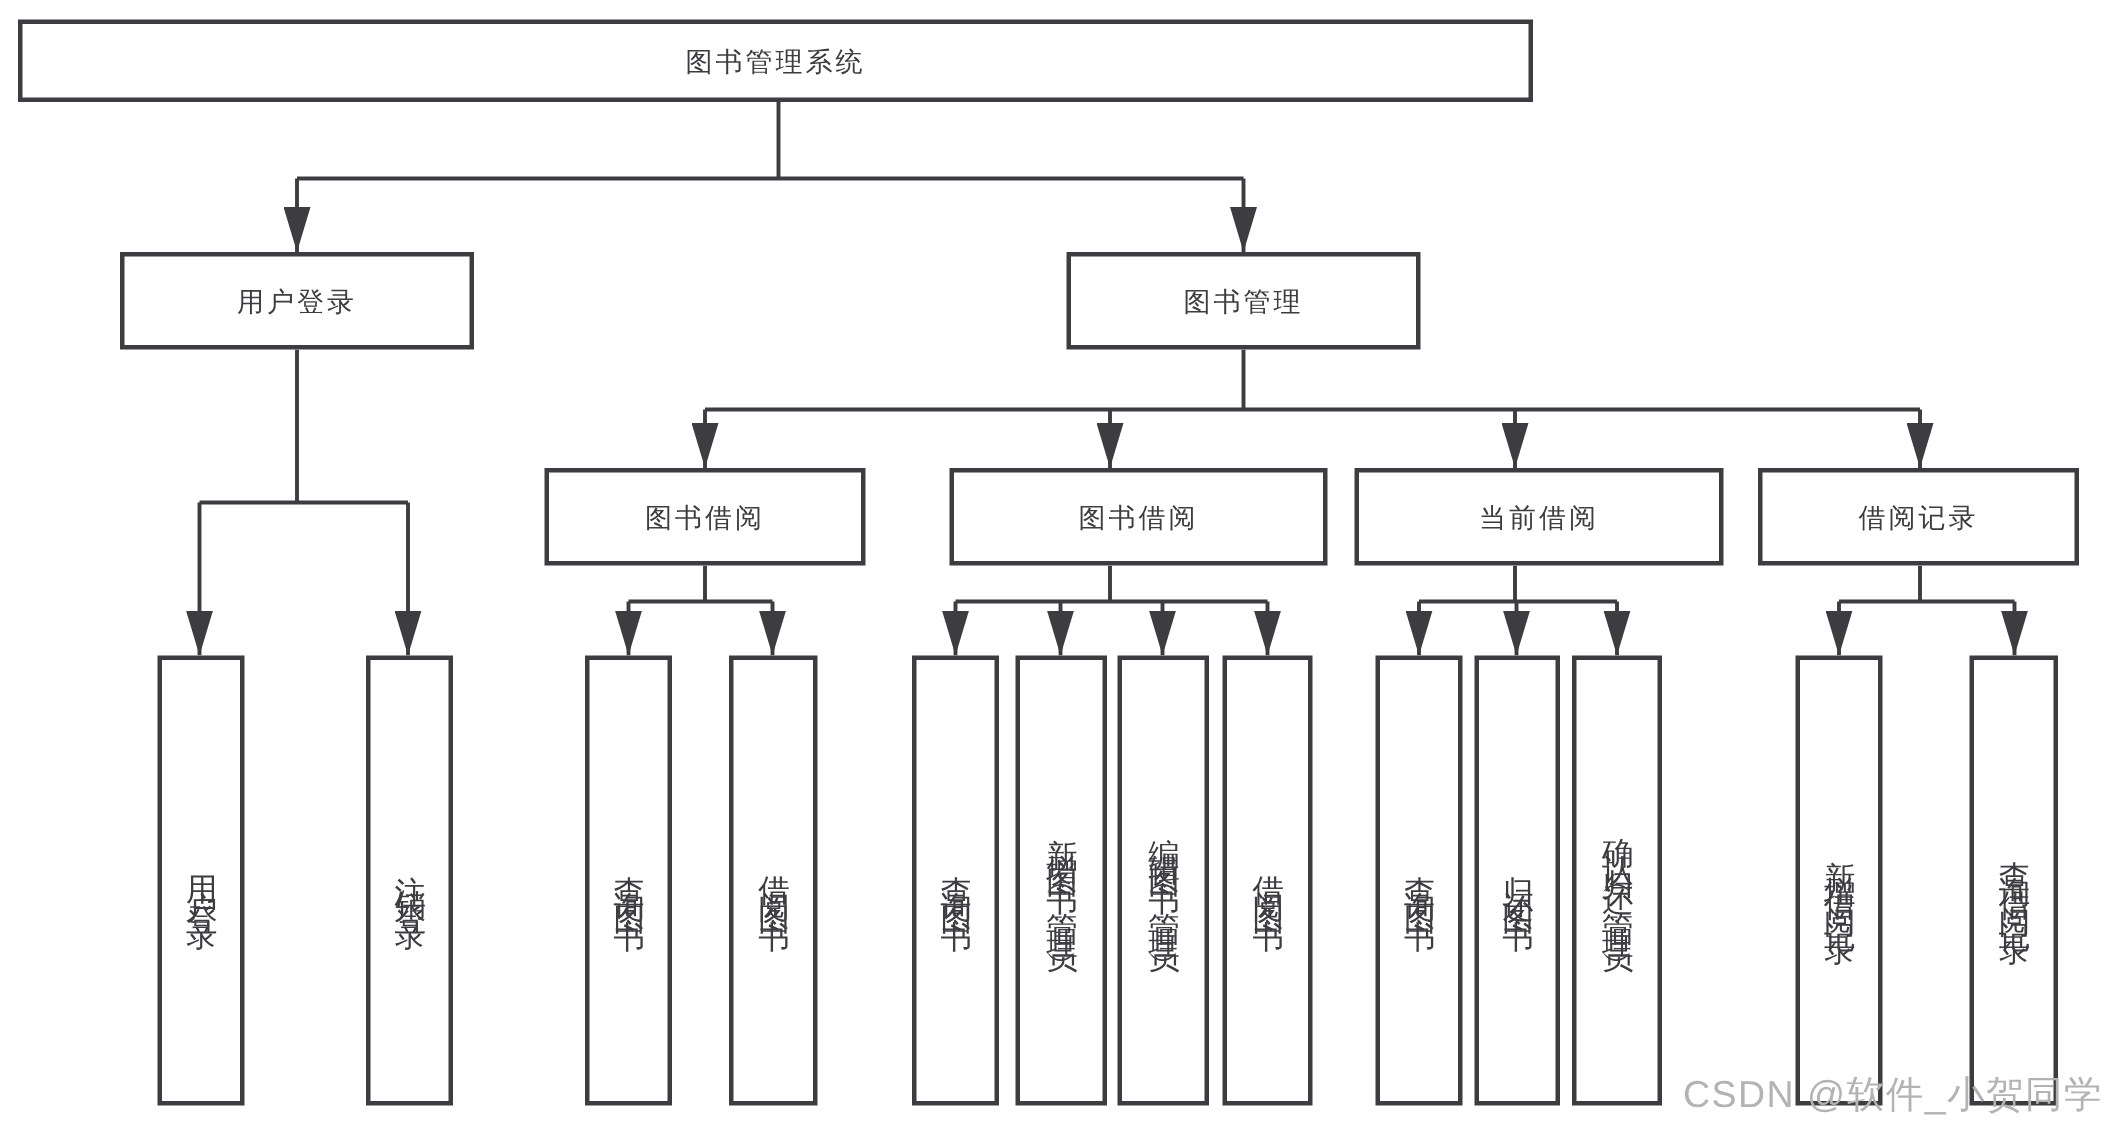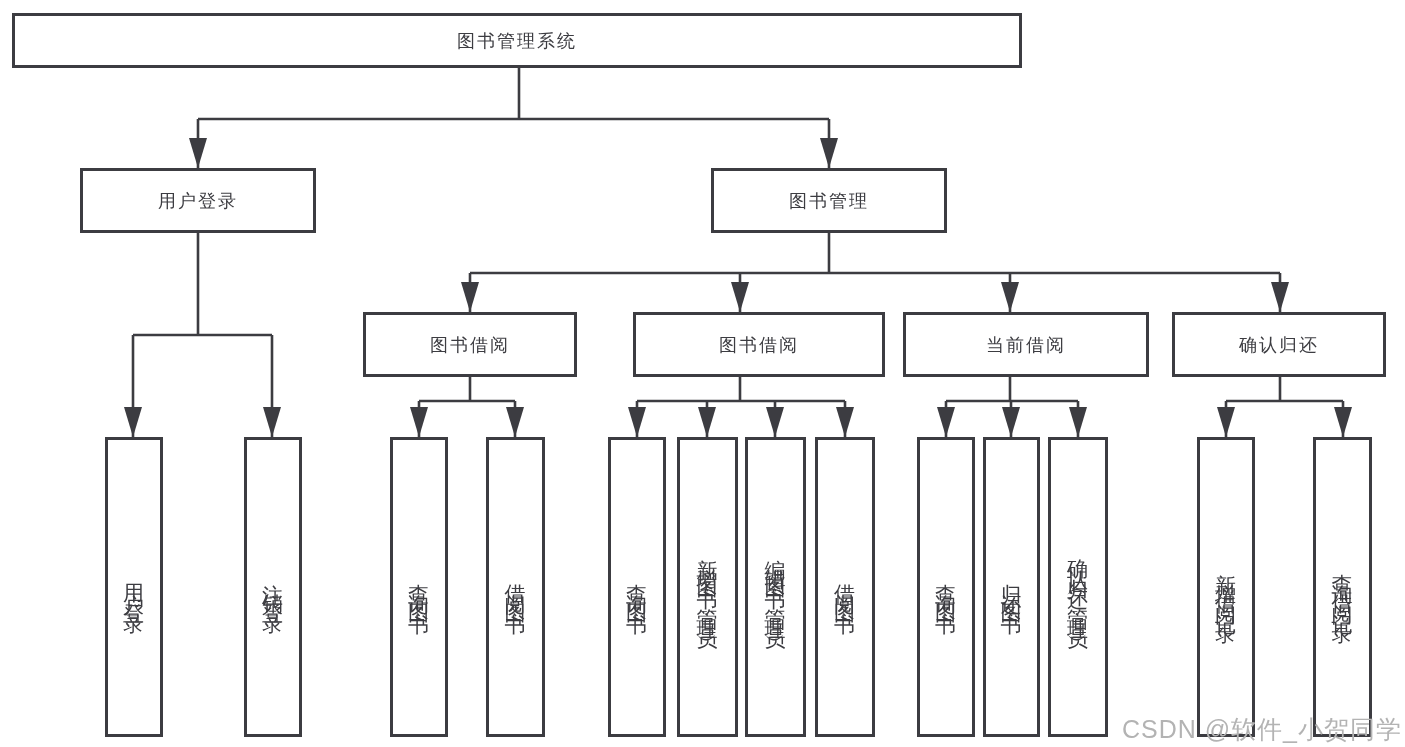--- a/index.html
+++ b/index.html
@@ -111,21 +111,21 @@
   <div class="box hbox" style="left:363px;top:312px;width:214px;height:65px">
     <span>图书借阅</span>
   </div>
   <div class="box hbox" style="left:633px;top:312px;width:252px;height:65px">
     <span>图书借阅</span>
   </div>
   <div class="box hbox" style="left:903px;top:312px;width:246px;height:65px">
     <span>当前借阅</span>
   </div>
   <div class="box hbox" style="left:1172px;top:312px;width:214px;height:65px">
-    <span>确认归还</span>
+    <span>借阅记录</span>
   </div>
 
   <div class="box vbox" style="left:105px;top:437px;width:58px;height:300px">
     <span>用户登录</span>
   </div>
   <div class="box vbox" style="left:244px;top:437px;width:58px;height:300px">
     <span>注销登录</span>
   </div>
   <div class="box vbox" style="left:390px;top:437px;width:58px;height:300px">
     <span>查询图书</span>

